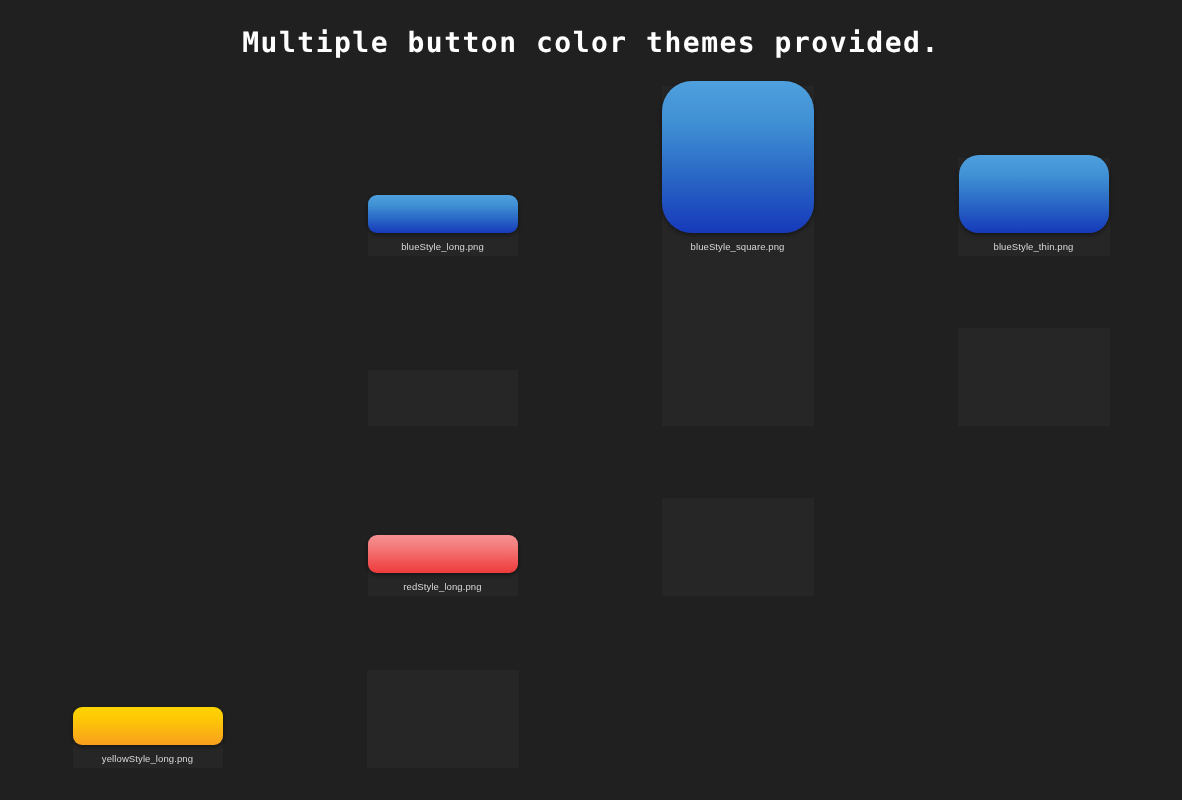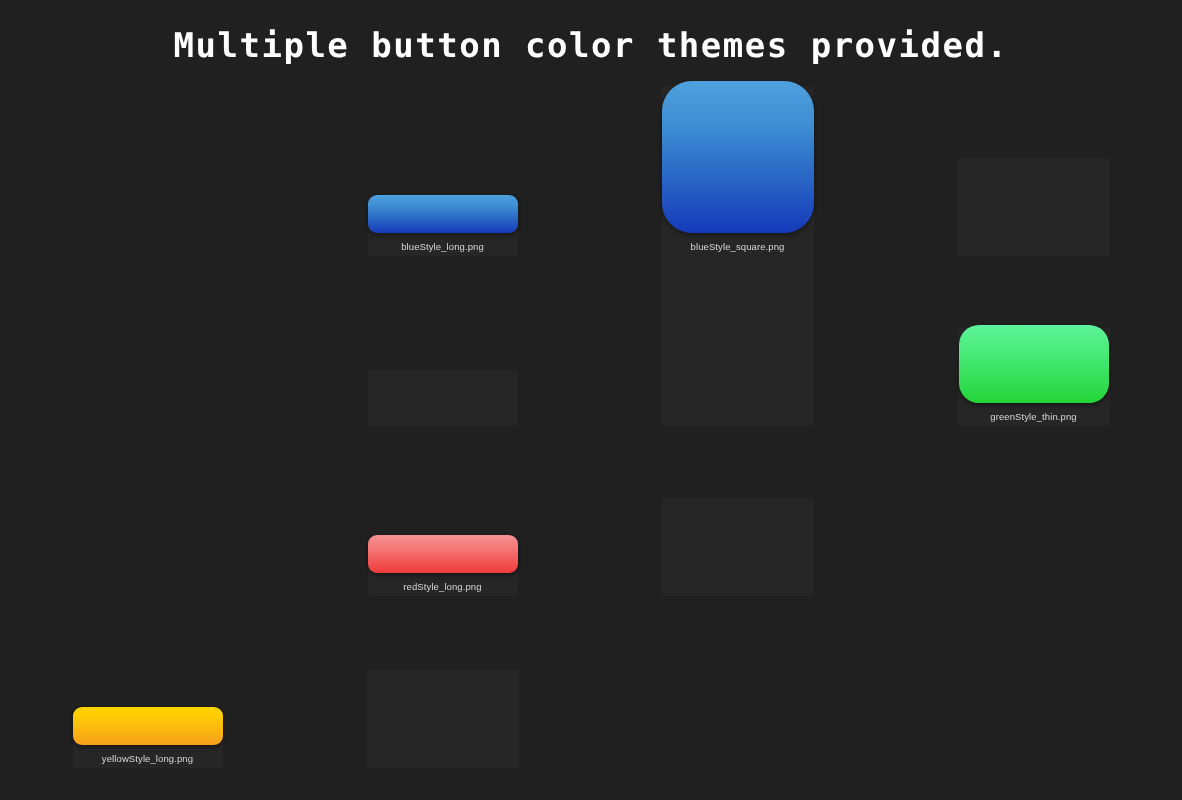--- a/index.html
+++ b/index.html
@@ -21,21 +21,21 @@
   .title-bar {
     width: 100%;
     text-align: center;
     padding-top: 26px;
     height: 78px;
   }
 
   .title {
     font-family: "DejaVu Sans Mono", "Liberation Mono", monospace;
     font-weight: bold;
-    font-size: 34px;
+    font-size: 28px;
     letter-spacing: 1.5px;
     color: #ffffff;
     white-space: nowrap;
     text-rendering: geometricPrecision;
   }
 
   
   .asset-grid {
     position: absolute;
     top: 86px;
@@ -140,38 +140,38 @@
   <div class="cell">
     <div class="cell-tile tile-square"></div>
     <div class="cell-inner">
       <div class="btn shape-square theme-blue"></div>
       <div class="caption">blueStyle_square.png</div>
     </div>
   </div>
 
   <div class="cell">
     <div class="cell-tile tile-thin"></div>
+    <div class="cell-inner">
+      <div class="btn shape-thin theme-blue"></div>
+      <div class="caption">blueStyle_thin.png</div>
+    </div>
   </div>
 
   <div class="spacer-cell"></div>
 
   <div class="cell">
     <div class="cell-tile tile-long"></div>
   </div>
 
   <div class="cell">
     <div class="cell-tile tile-square"></div>
   </div>
 
   <div class="cell">
     <div class="cell-tile tile-thin"></div>
-    <div class="cell-inner">
-      <div class="btn shape-thin theme-green"></div>
-      <div class="caption">greenStyle_thin.png</div>
-    </div>
   </div>
 
   <div class="spacer-cell"></div>
 
   <div class="cell">
     <div class="cell-tile tile-long"></div>
     <div class="cell-inner">
       <div class="btn shape-long theme-red"></div>
       <div class="caption">redStyle_long.png</div>
     </div>

